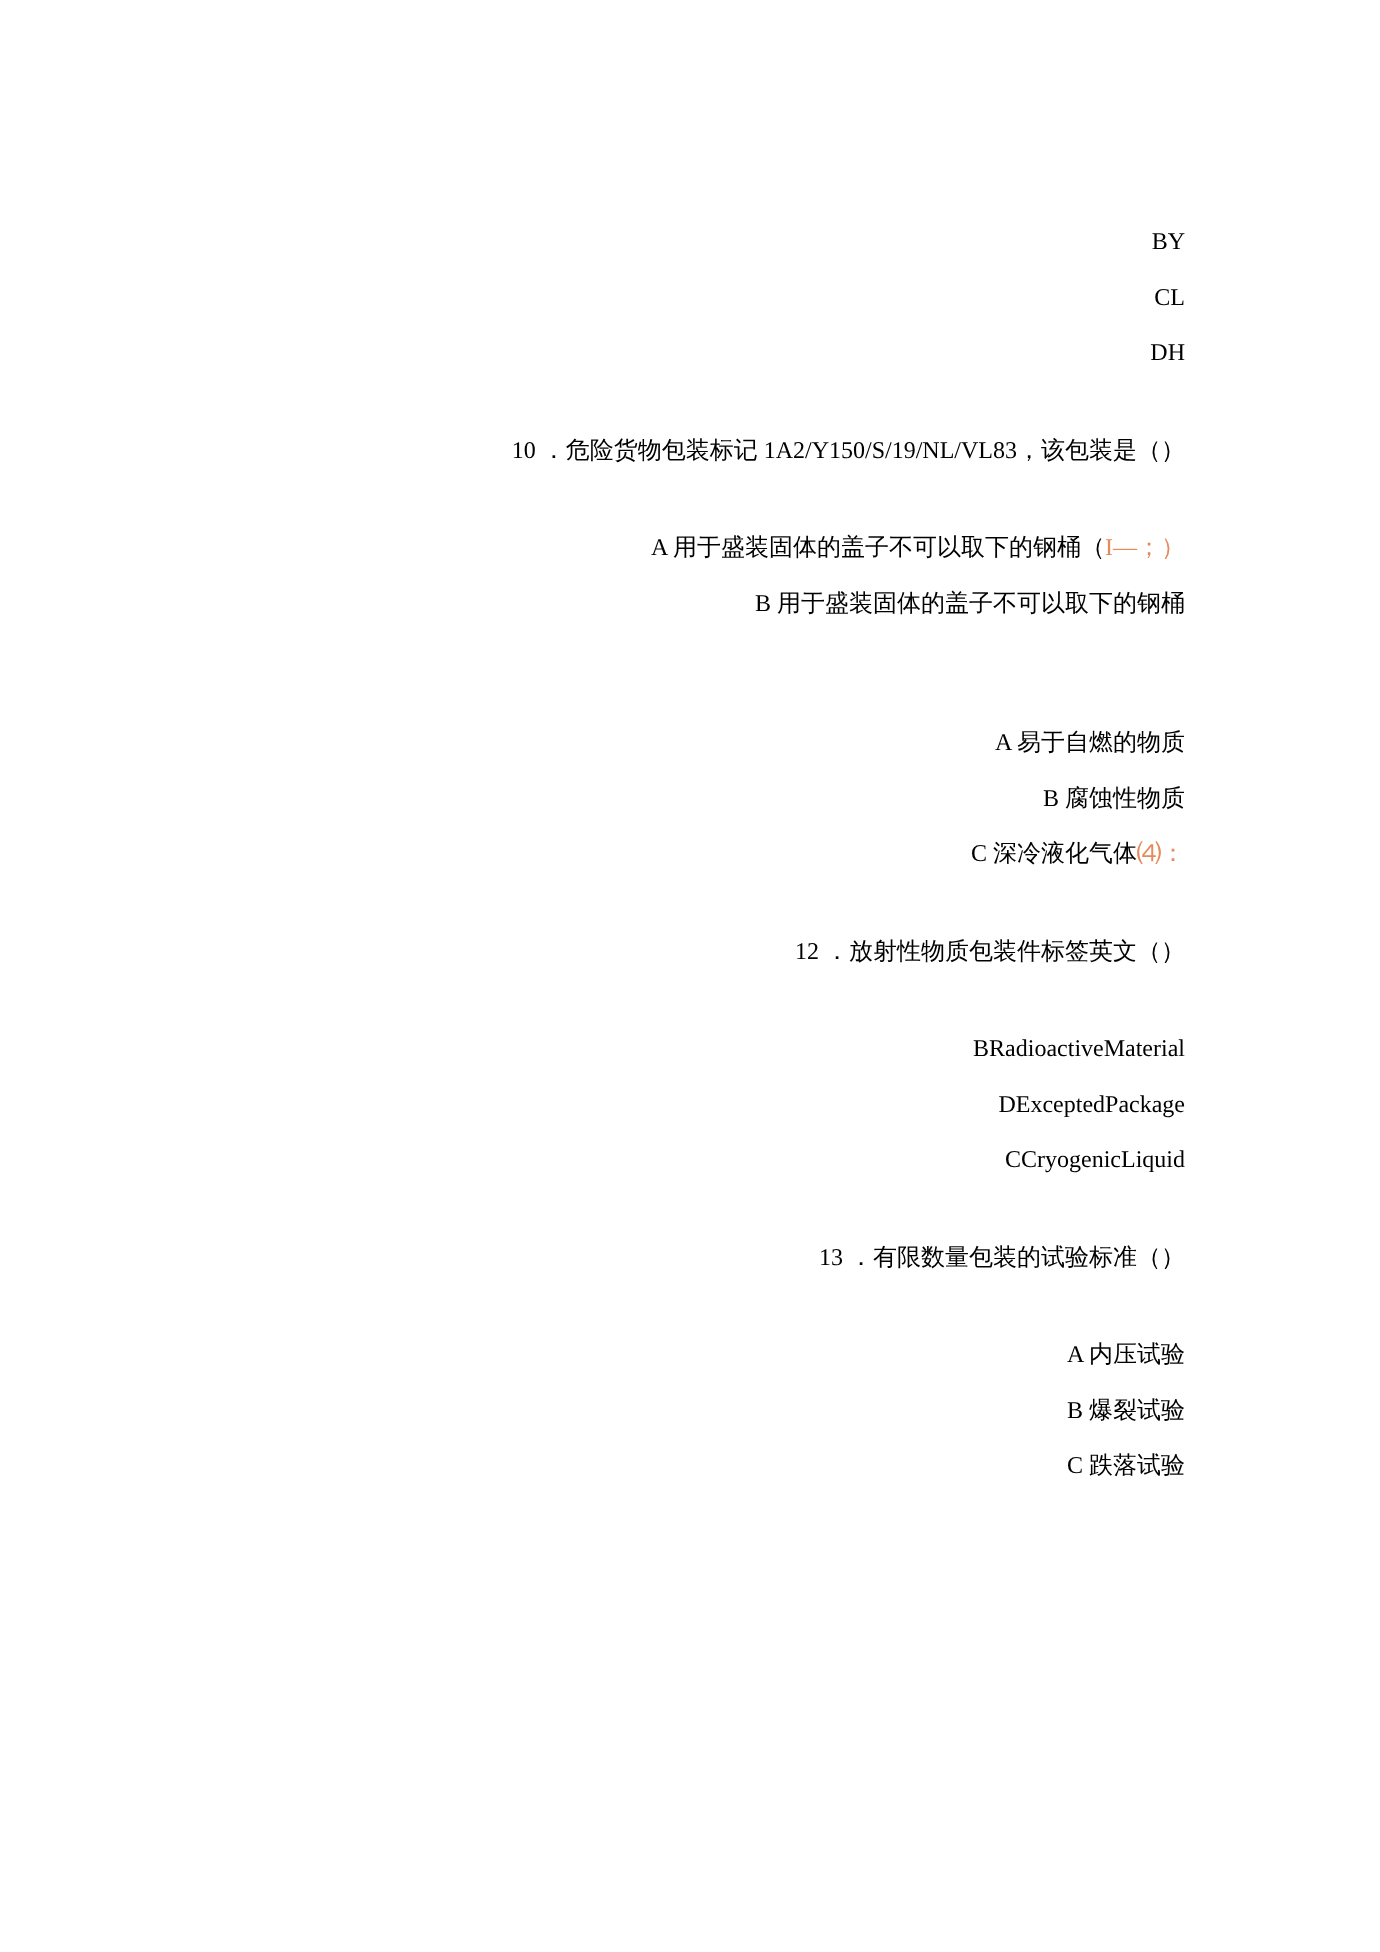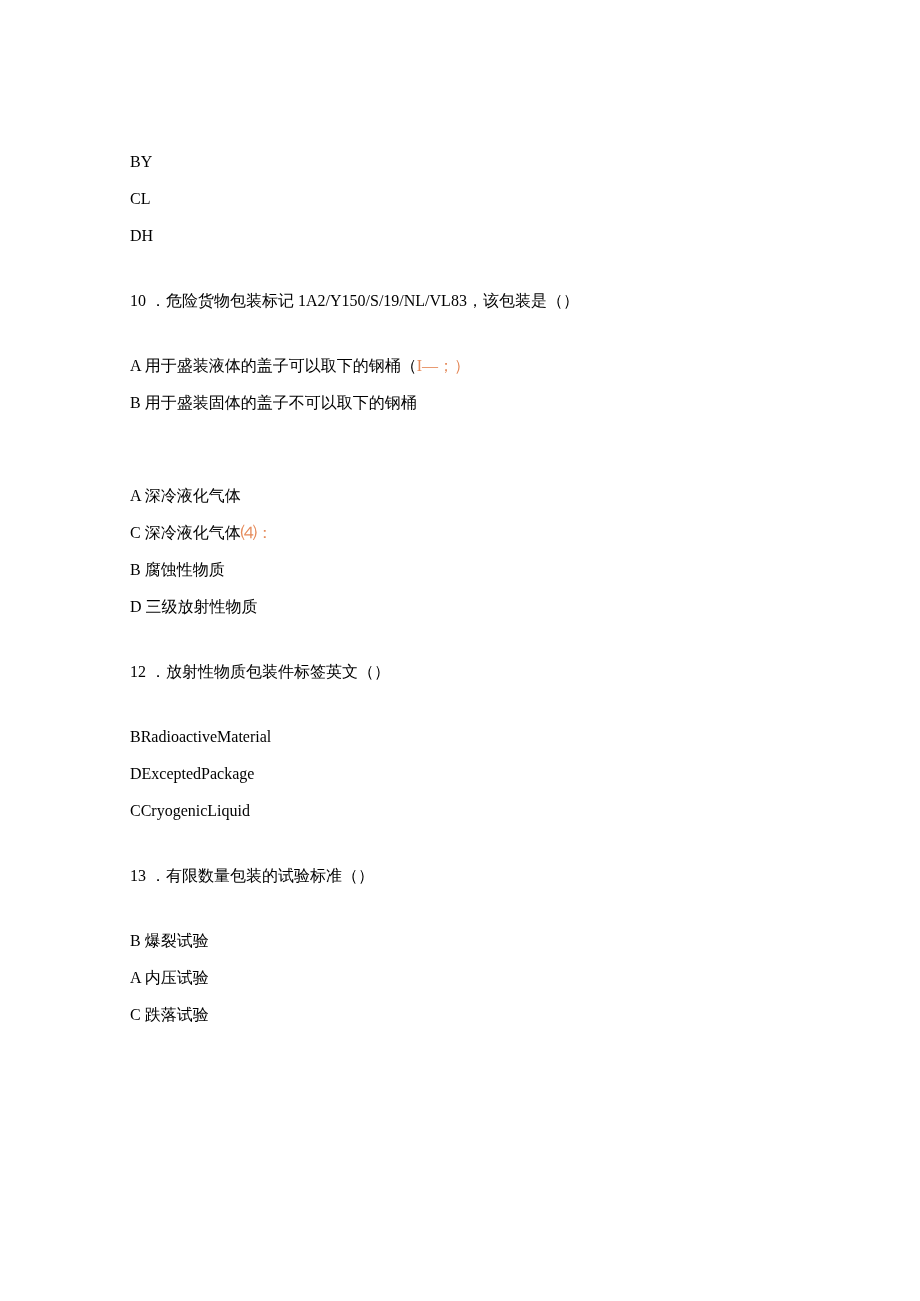--- a/index.html
+++ b/index.html
@@ -12,20 +12,21 @@
     line-height: 1.5;
   }
   .page {
     width: 920px;
     min-height: 1301px;
     padding: 150px 130px 100px 130px;
     box-sizing: border-box;
   }
   .line {
     margin-bottom: 13px;
+    text-align: right;
   }
   .block-gap {
     height: 28px;
   }
   .highlight {
     color: #e58a5a;
   }
 </style>
 </head>
 <body>
@@ -36,49 +37,48 @@
   <div class="line">CL</div>
   <div class="line">DH</div>
 
   <div class="block-gap"></div>
 
   <div class="line">10 ．危险货物包装标记 1A2/Y150/S/19/NL/VL83，该包装是（）</div>
 
   <div class="block-gap"></div>
 
   <div class="line">
-    <span>A 用于盛装液体的盖子可以取下的钢桶（</span><span class="highlight">I—；）</span>
+    <span>A 用于盛装固体的盖子不可以取下的钢桶（</span><span class="highlight">I—；）</span>
   </div>
   <div class="line">B 用于盛装固体的盖子不可以取下的钢桶</div>
 
   <div class="block-gap"></div>
 
 
   <div class="block-gap"></div>
 
-  <div class="line">A 深冷液化气体</div>
+  <div class="line">A 易于自燃的物质</div>
+  <div class="line">B 腐蚀性物质</div>
   <div class="line">
     <span>C 深冷液化气体</span><span class="highlight">⑷：</span>
   </div>
-  <div class="line">B 腐蚀性物质</div>
-  <div class="line">D 三级放射性物质</div>
 
   <div class="block-gap"></div>
 
   <div class="line">12 ．放射性物质包装件标签英文（）</div>
 
   <div class="block-gap"></div>
 
   <div class="line">BRadioactiveMaterial</div>
   <div class="line">DExceptedPackage</div>
   <div class="line">CCryogenicLiquid</div>
 
   <div class="block-gap"></div>
 
   <div class="line">13 ．有限数量包装的试验标准（）</div>
 
   <div class="block-gap"></div>
 
+  <div class="line">A 内压试验</div>
   <div class="line">B 爆裂试验</div>
-  <div class="line">A 内压试验</div>
   <div class="line">C 跌落试验</div>
 
 </div>
 
 </body></html>

